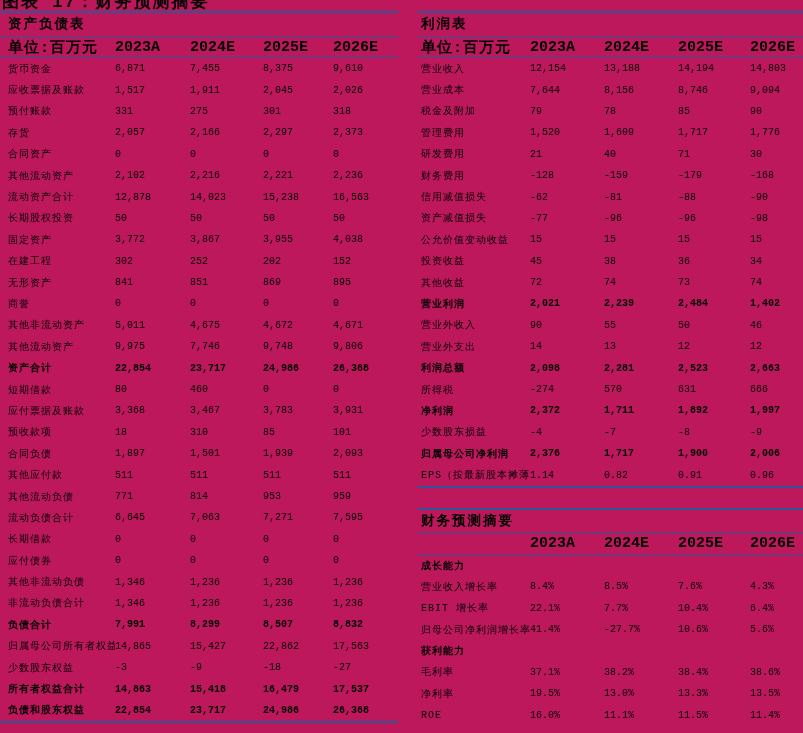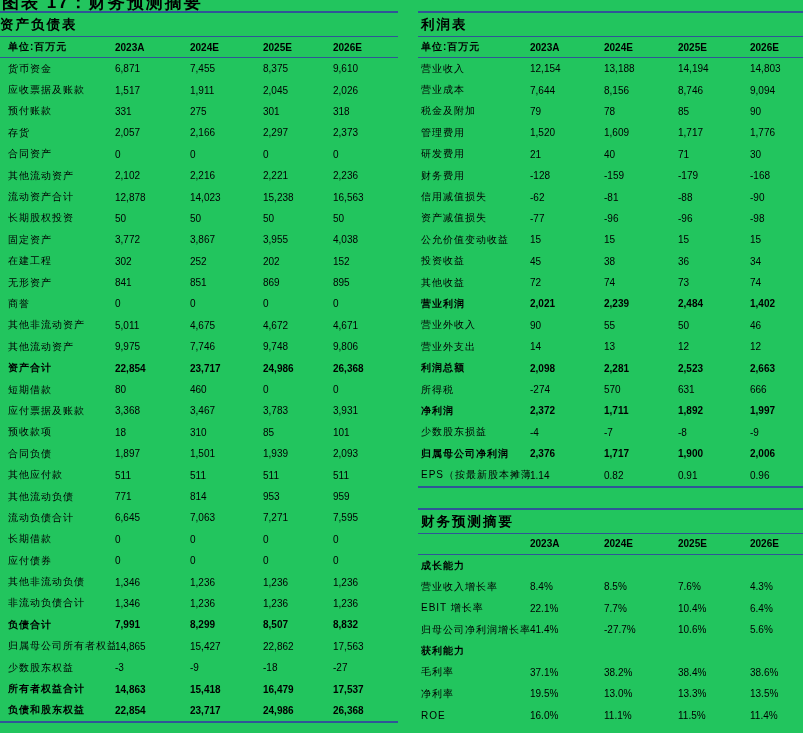--- a/index.html
+++ b/index.html
@@ -1,23 +1,23 @@
 <!DOCTYPE html>
 <html style="--rule: #2F5597;"><head>
 <meta charset="utf-8">
 <style>
   html, body { margin: 0; padding: 0; background: #ffffff; }
   .page {
     position: relative;
     width: 803px;
     height: 733px;
     overflow: hidden;
-    background: #22c55e;
+    background: #be185d;
     color: #000000;
-    font-family: Liberation Sans, sans-serif;
+    font-family: Liberation Mono, monospace;
   }
   .fig-title {
     margin: -6px 0 0 2px;
     height: 17px;
     line-height: 17px;
     font-size: 17px;
     font-weight: bold;
     letter-spacing: 2px;
     white-space: nowrap;
   }
@@ -35,32 +35,32 @@
     font-weight: bold;
     font-size: 13.5px;
     letter-spacing: 2px;
     border-bottom: 1.5px solid var(--rule);
   }
   .t-head {
     display: grid;
     height: 20px;
     align-items: center;
     font-weight: bold;
-    font-size: 10px;
+    font-size: 15px;
     border-bottom: 1.2px solid var(--rule);
   }
   .t-row {
     display: grid;
     height: 21.4px;
     align-items: center;
     font-size: 10px;
   }
   .t-row.bold { font-weight: bold; }
 
-  .col-left .t-title { padding-left: 0; }
+  .col-left .t-title { padding-left: 8px; }
   .col-left .t-head,
   .col-left .t-row { padding-left: 8px; grid-template-columns: 107px 75px 73px 70px 1fr; }
 
   .col-right .t-title { padding-left: 3px; }
   .col-right .t-head,
   .col-right .t-row { padding-left: 3px; grid-template-columns: 109px 74px 74px 72px 1fr; }
 
   .t-label { letter-spacing: 1px; white-space: nowrap; overflow: hidden; }
   .t-head .t-label { letter-spacing: 1px; }
   .t-val { white-space: nowrap; }

